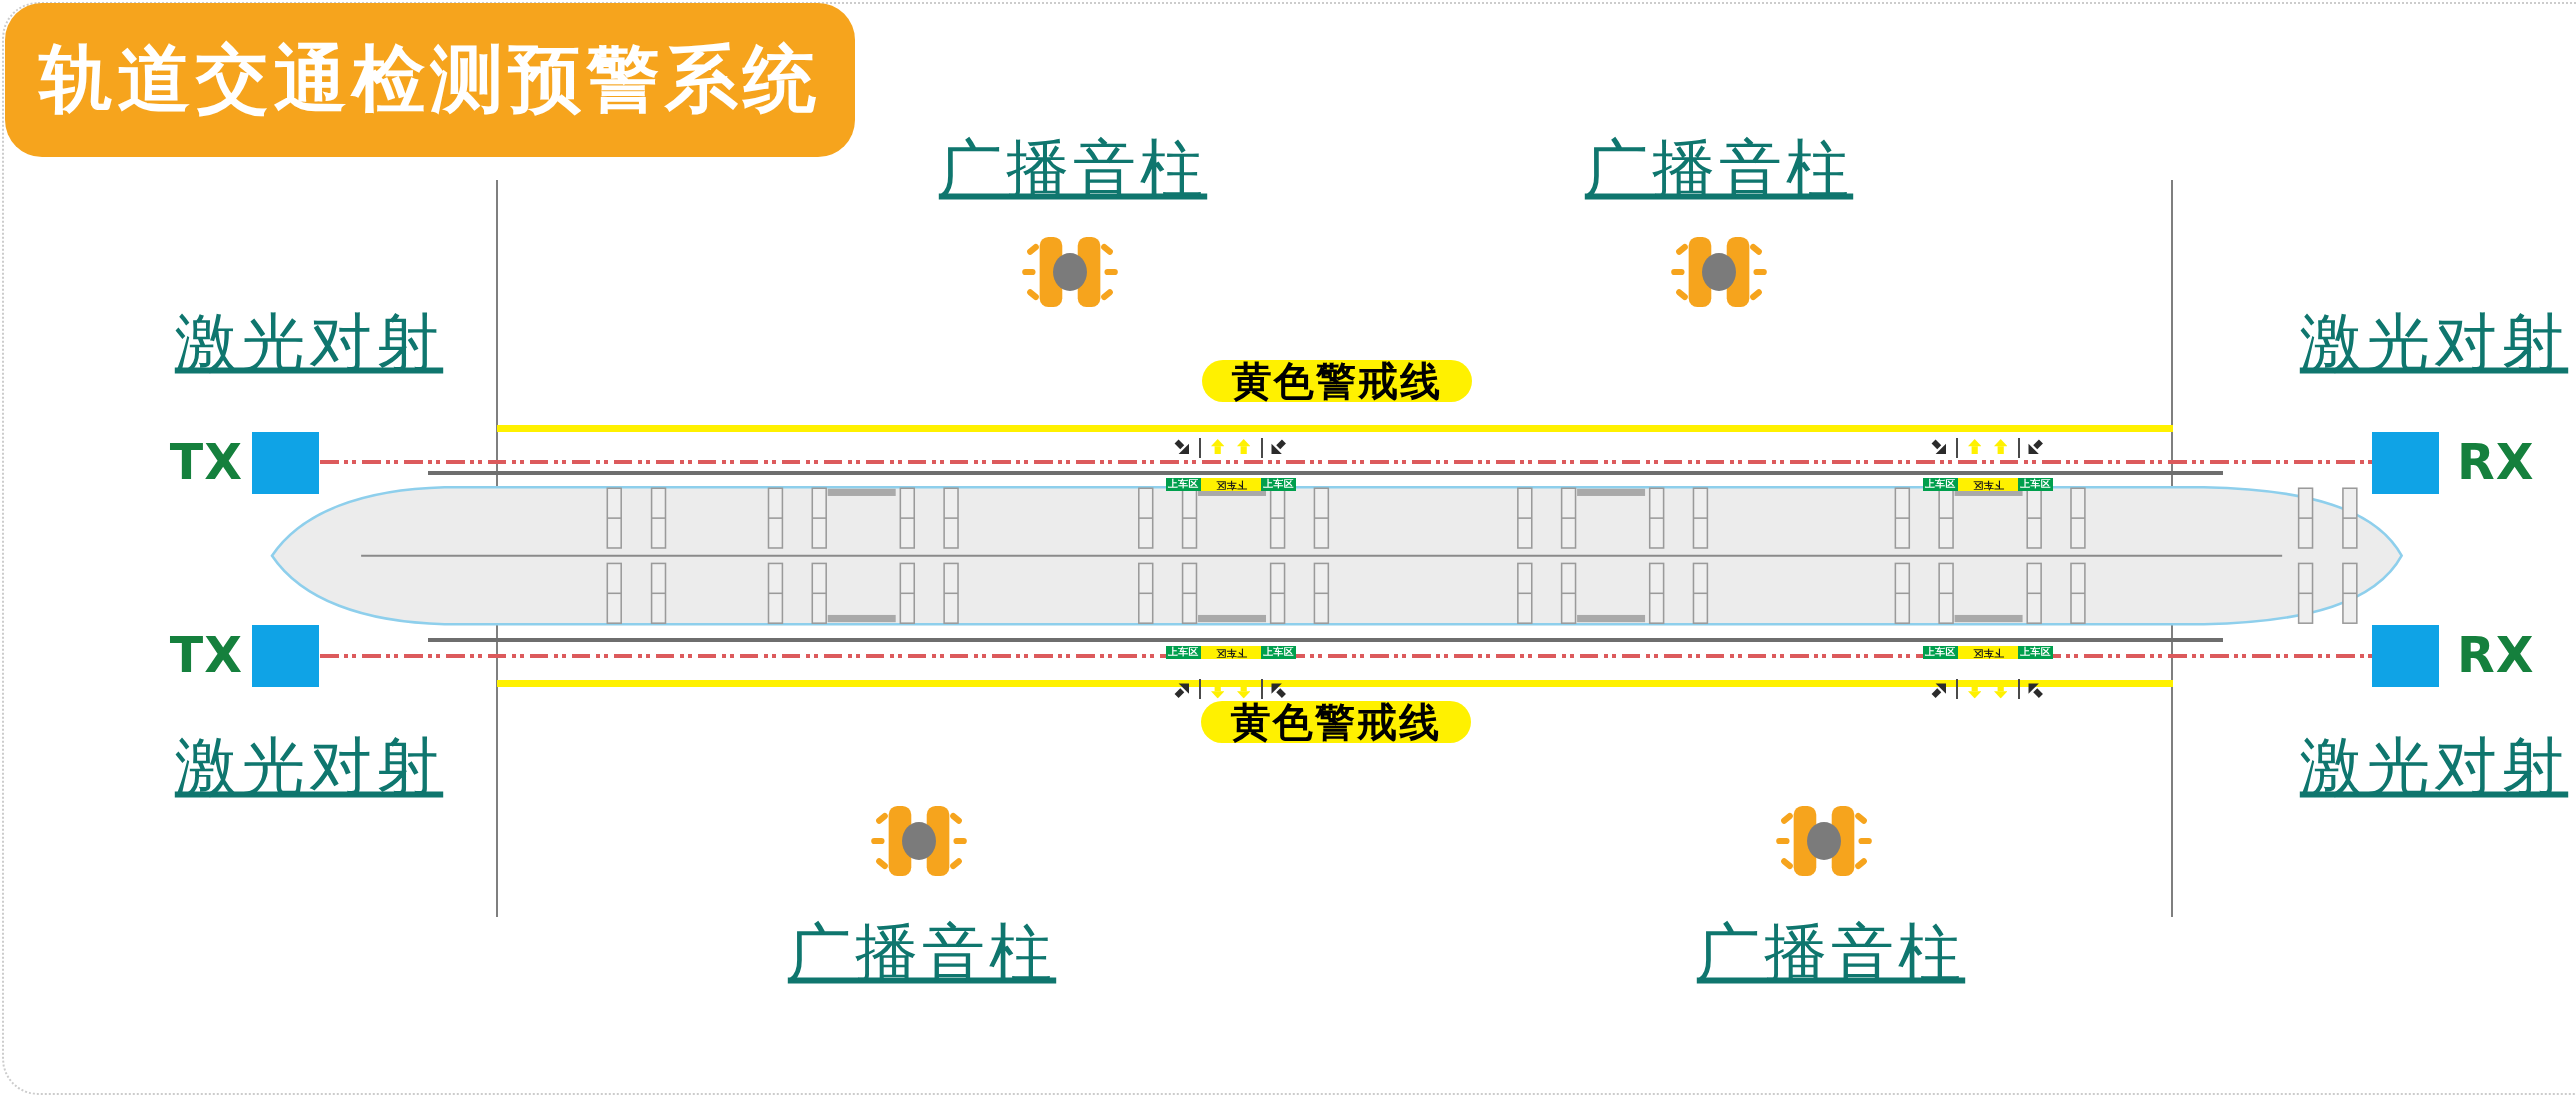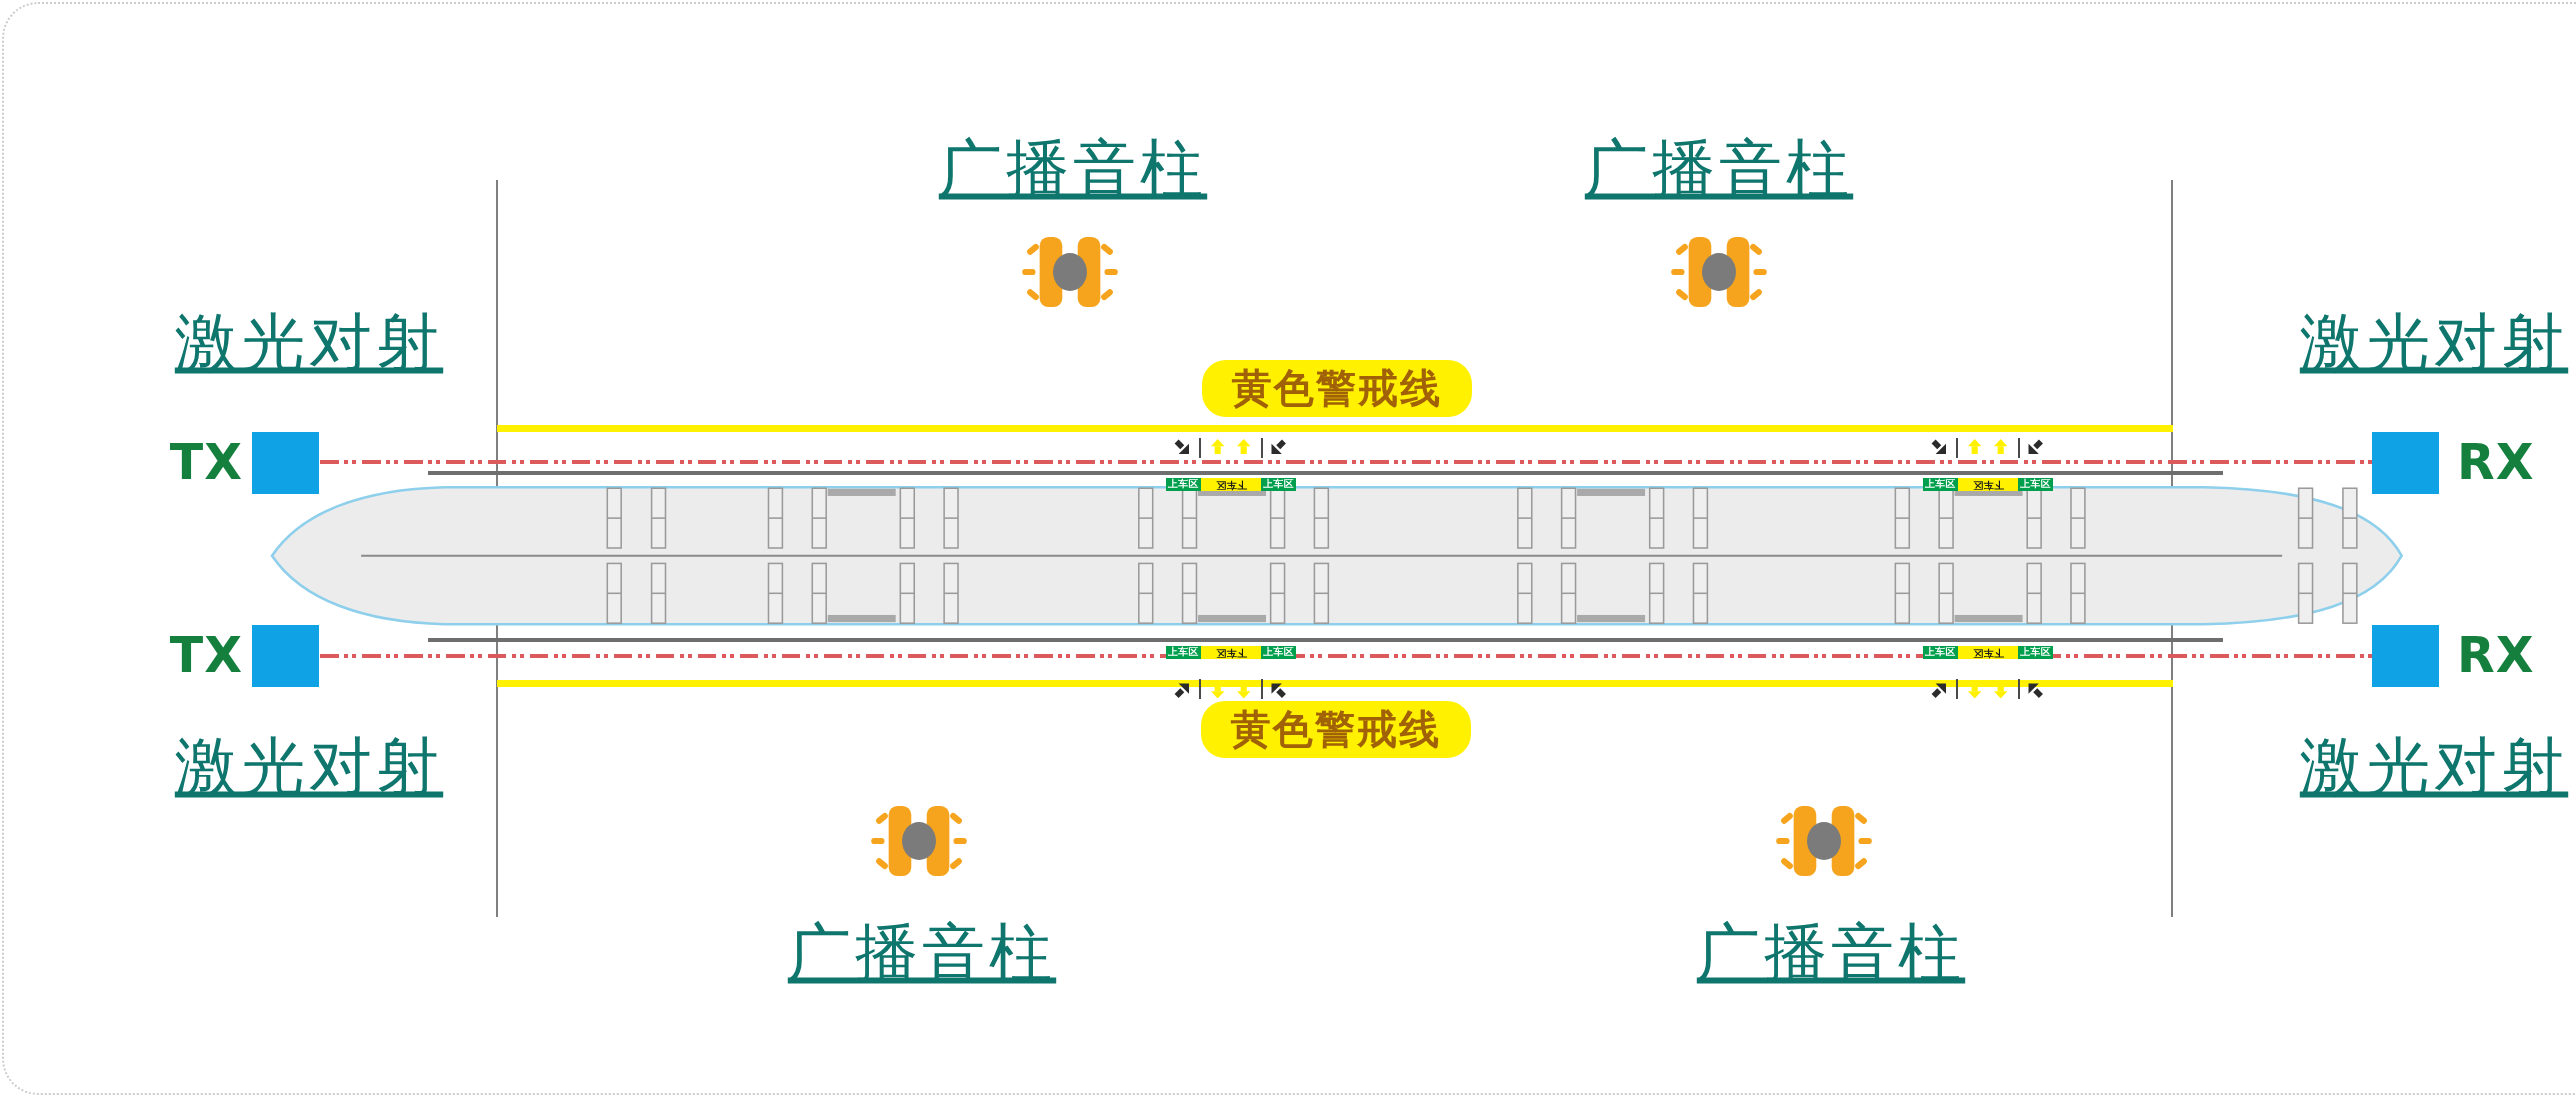--- a/index.html
+++ b/index.html
@@ -22,23 +22,23 @@
   .redline{position:absolute;left:320px;width:2053px;height:3.6px;
     background:repeating-linear-gradient(90deg,
       #DC5A5C 0px,#DC5A5C 18.5px,transparent 18.5px,transparent 24px,
       #DC5A5C 24px,#DC5A5C 28px,transparent 28px,transparent 32px,
       #DC5A5C 32px,#DC5A5C 36px,transparent 36px,transparent 42px);}
   .pline{position:absolute;left:428px;width:1795px;height:3.6px;background:#6E6E6E;}
   .vline{position:absolute;top:180px;width:2.1px;height:737px;background:#7F7F7F;}
 
   .train-svg{position:absolute;left:0;top:0;pointer-events:none;}
 
-  .warn-badge{position:absolute;width:270px;height:57px;background:#FFF100;border-radius:24px;
+  .warn-badge{position:absolute;width:270px;height:42px;background:#FFF100;border-radius:24px;
     display:flex;align-items:center;justify-content:center;font-size:40px;font-weight:bold;
-    color:#a16207;letter-spacing:2.1px;white-space:nowrap;}
+    color:#000000;letter-spacing:2.1px;white-space:nowrap;}
 
   .spk-icon{position:absolute;transform:translate(-50%,-50%);}
 
   
   .door-markers{position:absolute;width:130px;display:flex;flex-direction:column;gap:23px;}
   .door-markers.bottom{flex-direction:column-reverse;}
   .dm-arrows{position:relative;height:16.5px;}
   .dm-arrows svg{position:absolute;}
   .top .dm-arrows svg{bottom:0.5px;}
   .bottom .dm-arrows svg{top:0.5px;}
@@ -58,20 +58,21 @@
   .dm-sep.s1{left:33px;}
   .dm-sep.s2{left:95px;}
 </style>
 </head>
 <body>
 
 <div class="scene">
 
   <div class="page-border"></div>
 
+  <div class="title-badge">轨道交通检测预警系统</div>
 
   <div class="vline" style="left:496px;"></div>
   <div class="vline" style="left:2171px;"></div>
 
   <div class="redline" style="top:460px;"></div>
   <div class="redline" style="top:654px;"></div>
 
   <div class="pline" style="top:471px;"></div>
   <div class="pline" style="top:638px;"></div>
 

